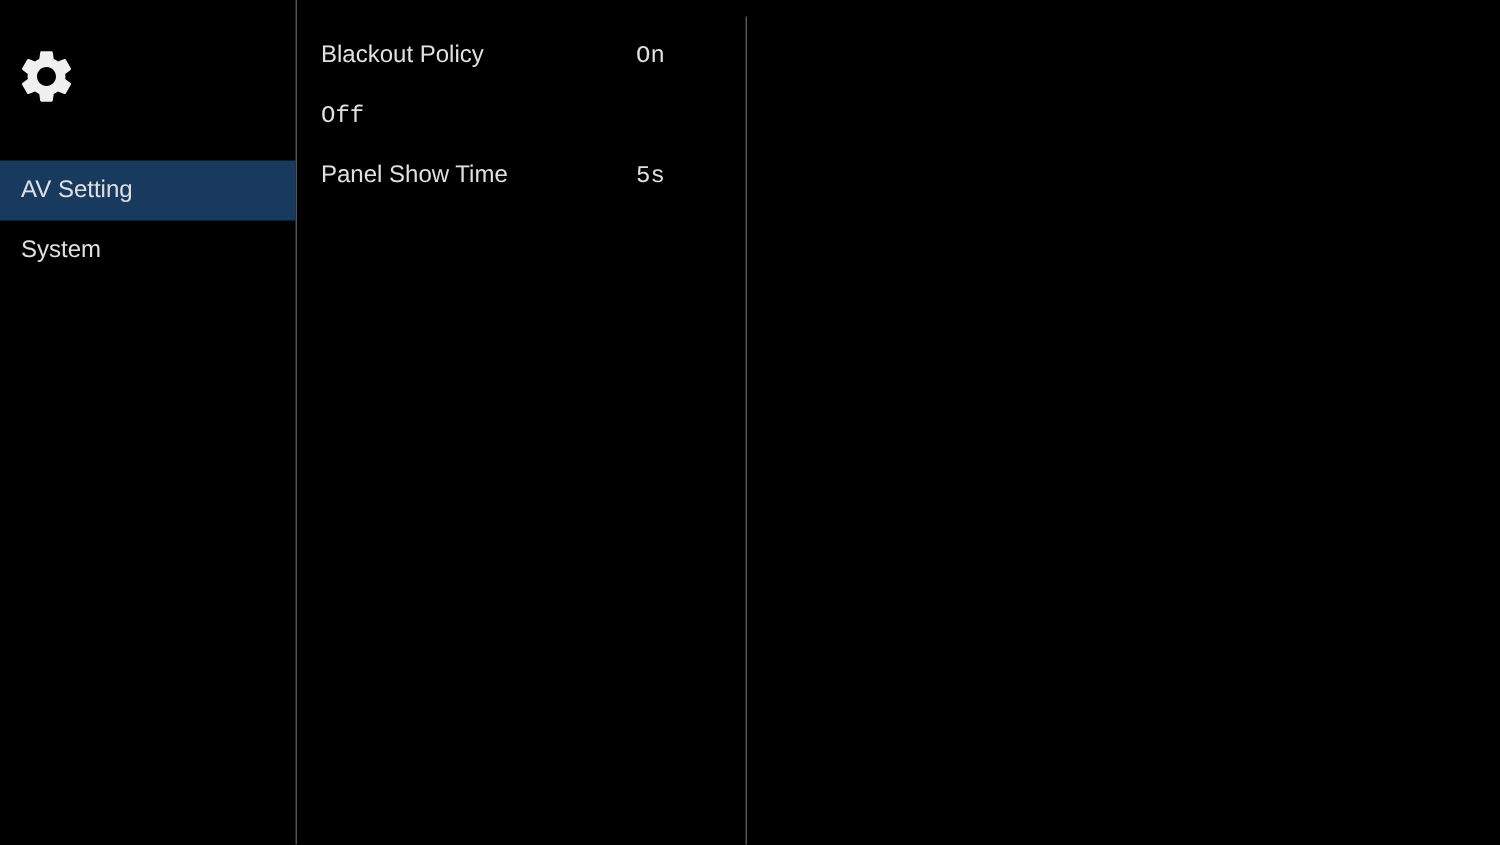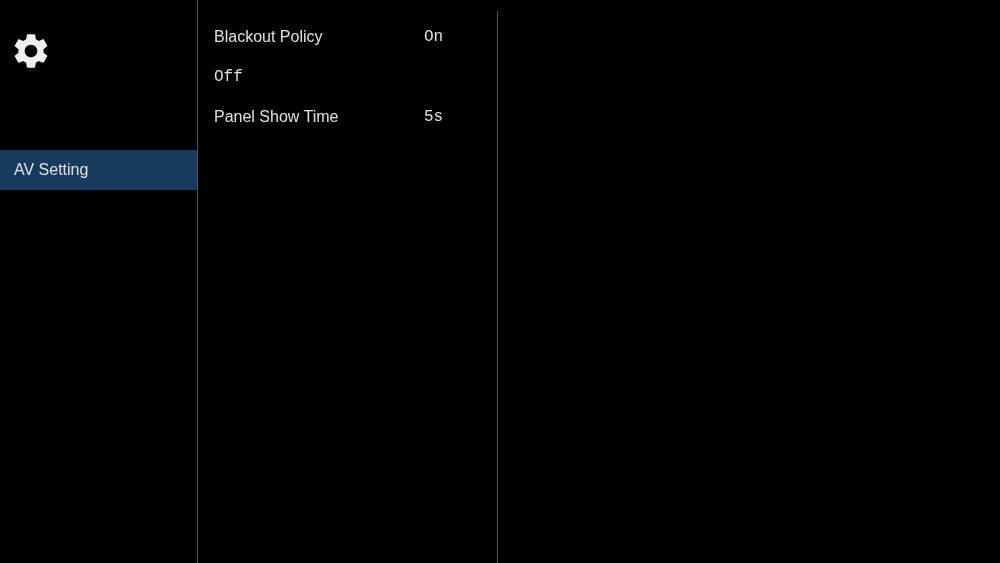--- a/index.html
+++ b/index.html
@@ -44,21 +44,20 @@
     }
     .nav-item {
       padding: 10px 14px;
       font-size: 16px;
       color: #e0e0e0;
       cursor: pointer;
       line-height: 1.25;
     }
     .nav-item.active {
       background: #173a5e;
-      margin-top: 44px;
     }
     .content {
       width: 300px;
       height: 100%;
       border-right: 1px solid #555;
       padding-top: 6px;
       margin-top: 11px;
     }
     .setting-row {
       display: flex;
@@ -88,20 +87,23 @@
     <span>
       <svg class="gear-svg" viewBox="0 0 24 24" fill="#f0f0f0">
         <path d="M19.14,12.94c0.04-0.3,0.06-0.61,0.06-0.94c0-0.32-0.02-0.64-0.07-0.94l2.03-1.58c0.18-0.14,0.23-0.41,0.12-0.61 l-1.92-3.32c-0.12-0.22-0.37-0.29-0.59-0.22l-2.39,0.96c-0.5-0.38-1.03-0.7-1.62-0.94L14.4,2.81c-0.04-0.24-0.24-0.41-0.48-0.41 h-3.84c-0.24,0-0.43,0.17-0.47,0.41L9.25,5.35C8.66,5.59,8.12,5.92,7.63,6.29L5.24,5.33c-0.22-0.08-0.47,0-0.59,0.22L2.74,8.87 C2.62,9.08,2.66,9.34,2.86,9.48l2.03,1.58C4.84,11.36,4.8,11.69,4.8,12s0.02,0.64,0.07,0.94l-2.03,1.58 c-0.18,0.14-0.23,0.41-0.12,0.61l1.92,3.32c0.12,0.22,0.37,0.29,0.59,0.22l2.39-0.96c0.5,0.38,1.03,0.7,1.62,0.94l0.36,2.54 c0.05,0.24,0.24,0.41,0.48,0.41h3.84c0.24,0,0.44-0.17,0.47-0.41l0.36-2.54c0.59-0.24,1.13-0.56,1.62-0.94l2.39,0.96 c0.22,0.08,0.47,0,0.59-0.22l1.92-3.32c0.12-0.22,0.07-0.47-0.12-0.61L19.14,12.94z M12,15.6c-1.98,0-3.6-1.62-3.6-3.6 s1.62-3.6,3.6-3.6s3.6,1.62,3.6,3.6S13.98,15.6,12,15.6z"></path>
       </svg>
     </span>
   </div>
   <div class="nav-items">
     <div class="nav-item active">
       <span>AV Setting</span>
     </div>
+    <div class="nav-item">
+      <span>System</span>
+    </div>
   </div>
 </div>
 
 <div class="content">
   <div class="setting-row">
     <span class="setting-label">Blackout Policy</span>
     <span class="setting-value">On</span>
   </div>
   <div class="setting-row">
     <span class="setting-value">Off</span>

